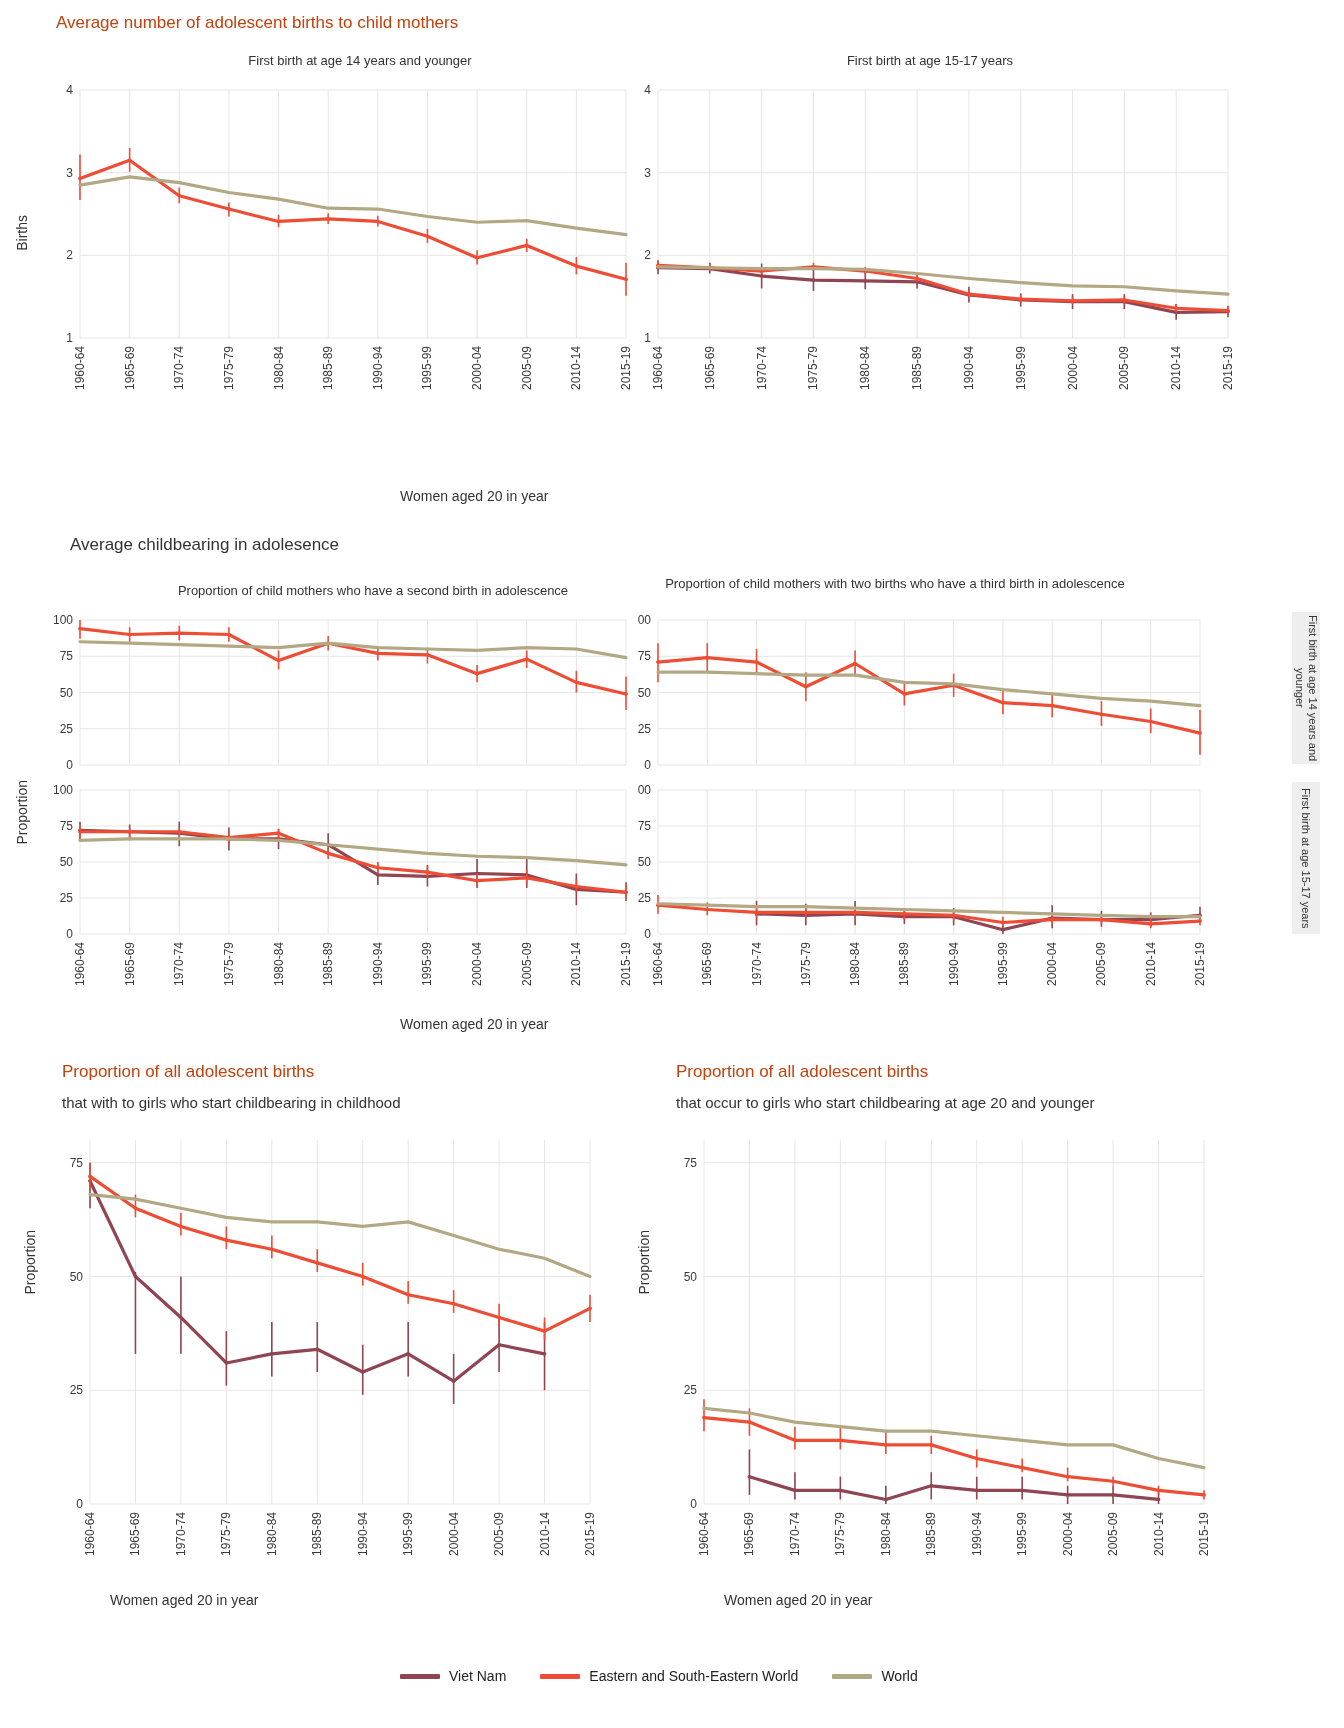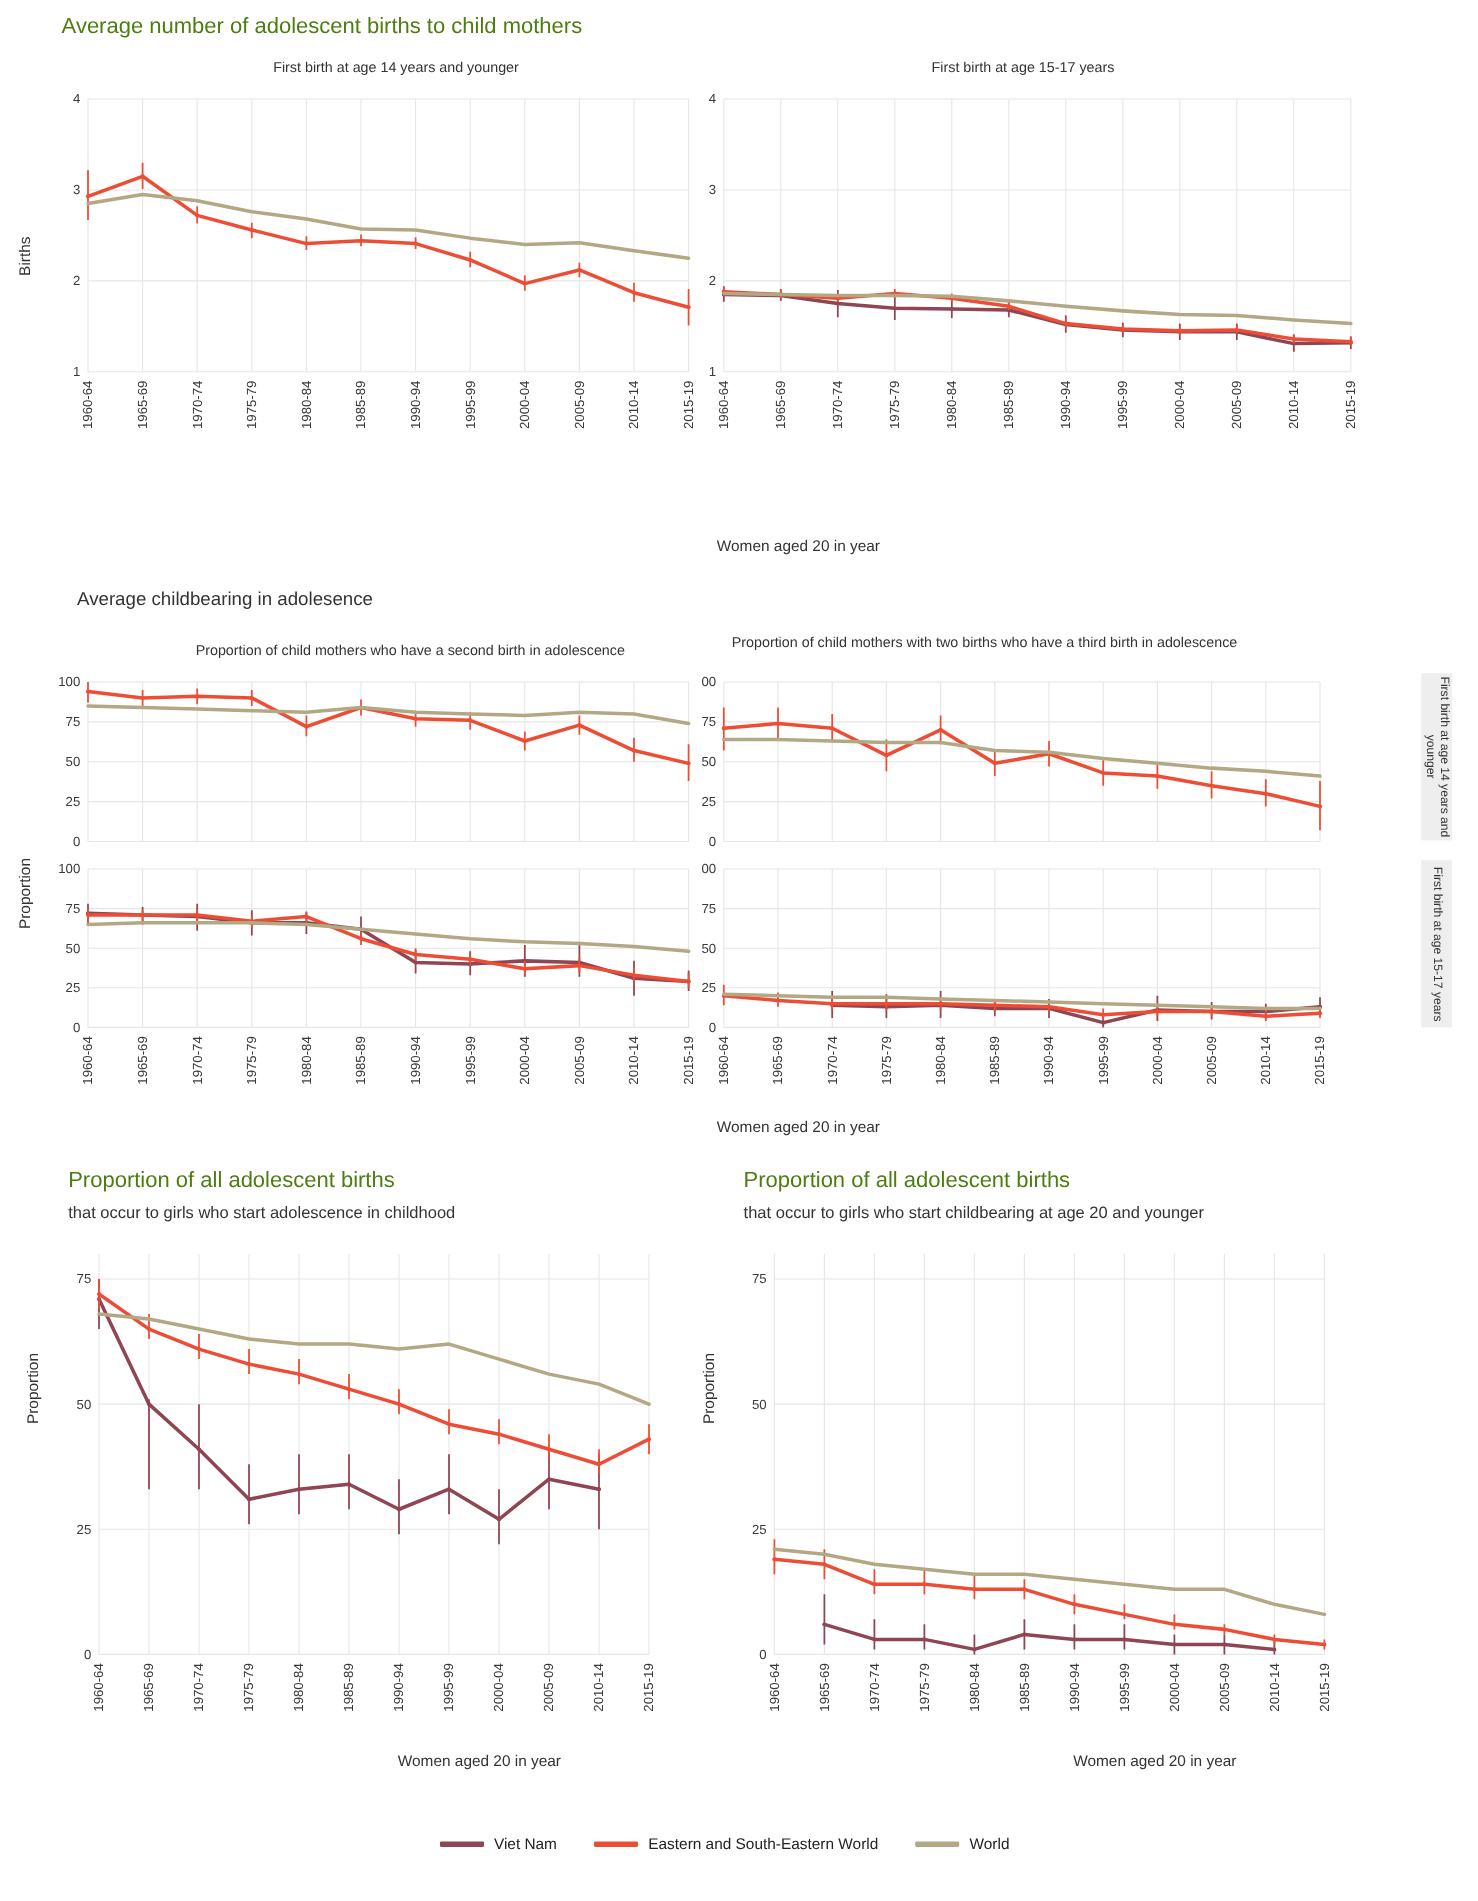--- a/index.html
+++ b/index.html
@@ -3,24 +3,24 @@
 <meta charset="utf-8">
 <style>
   html,body{margin:0;padding:0;}
   body{
     width:1344px;height:1728px;background:#ffffff;
     font-family:"Liberation Sans",sans-serif;color:#2b2b2b;
     -webkit-font-smoothing:antialiased;
   }
   .page{position:relative;width:1344px;height:1728px;overflow:hidden;}
 
-  .sec-title{font-size:20px;color:#4d7c0f;}
+  .sec-title{font-size:17px;color:#c2410c;}
   .sec-sub{font-size:17px;color:#333;}
   .panel-title{font-size:13px;color:#333;text-align:center;}
-  .axis-title{font-size:14px;color:#333;text-align:right;}
+  .axis-title{font-size:14px;color:#333;text-align:left;}
   .axis-title-y{font-size:14px;color:#333;writing-mode:vertical-rl;transform:rotate(180deg);}
   .strip-label{font-size:11px;color:#333;writing-mode:vertical-rl;text-align:center;line-height:1.15;}
 
   .plot{position:absolute;background:#ffffff;}
   .plot svg{display:block;}
 
   .tick-x{font-size:12px;fill:#3a3a3a;}
   .tick-y{font-size:12px;fill:#3a3a3a;}
 
   .legend{position:absolute;display:flex;gap:34px;align-items:center;font-size:14px;color:#222;}
@@ -480,21 +480,21 @@
   <div style="position:absolute;left:1292px;top:612px;width:28px;height:152px;background:#eeeeee;display:flex;align-items:center;justify-content:center;">
     <span class="strip-label">First birth at age 14 years and younger</span>
   </div>
   <div style="position:absolute;left:1292px;top:782px;width:28px;height:152px;background:#eeeeee;display:flex;align-items:center;justify-content:center;">
     <span class="strip-label">First birth at age 15-17 years</span>
   </div>
 
   <div class="axis-title" style="position:absolute;left:400px;top:1016px;width:400px;">Women aged 20 in year</div>
 
   <div class="sec-title" style="position:absolute;left:62px;top:1062px;">Proportion of all adolescent births</div>
-  <div class="sec-sub" style="position:absolute;left:62px;top:1094px;font-size:15px;">that occur to girls who start adolescence in childhood</div>
+  <div class="sec-sub" style="position:absolute;left:62px;top:1094px;font-size:15px;">that with to girls who start childbearing in childhood</div>
   <div class="sec-title" style="position:absolute;left:676px;top:1062px;">Proportion of all adolescent births</div>
   <div class="sec-sub" style="position:absolute;left:676px;top:1094px;font-size:15px;">that occur to girls who start childbearing at age 20 and younger</div>
 
   <div class="axis-title-y" style="position:absolute;left:22px;top:1230px;">Proportion</div>
   <div class="axis-title-y" style="position:absolute;left:636px;top:1230px;">Proportion</div>
 
   <div class="plot" id="p6" style="left:44px;top:1120px;">
       <svg width="560" height="468" viewBox="0 0 560 468">
         <rect x="46" y="20" width="500" height="364" fill="#ffffff"></rect>
         <line x1="46" y1="20" x2="46" y2="384" stroke="#e6e6e6" stroke-width="1"></line>

